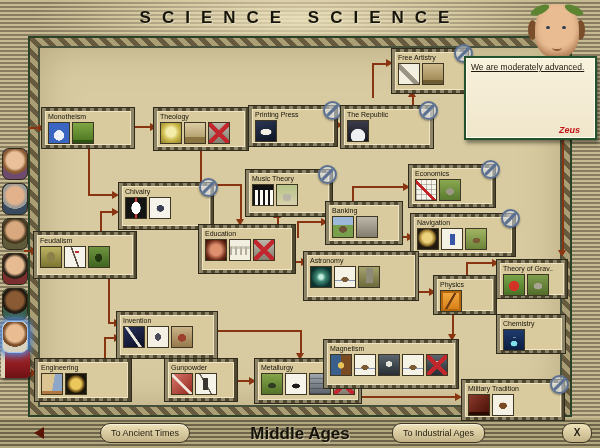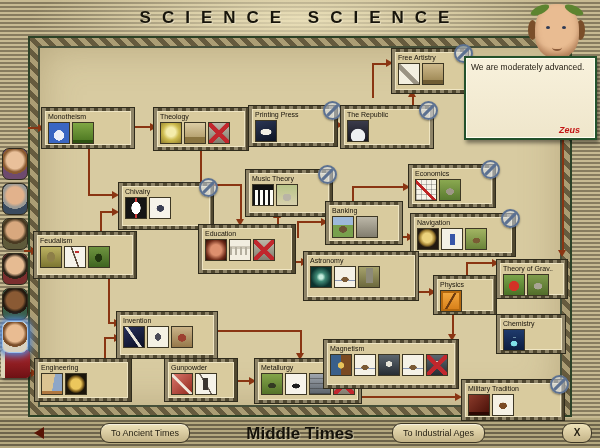--- a/index.html
+++ b/index.html
@@ -12,21 +12,21 @@
   .title{position:absolute;left:0;top:8px;width:600px;text-align:center;
     font-size:17px;font-weight:bold;letter-spacing:11px;color:#17140b;
     text-shadow:1px 1px 0 rgba(255,250,225,.5);}
   .band-bottom{position:absolute;left:0;bottom:0;width:600px;height:30px;
     background:repeating-linear-gradient(180deg,#b4a87f 0 2px,#6d644b 2px 4px);}
   .era-title{position:absolute;left:0;bottom:4px;width:600px;text-align:center;
     font-size:17px;font-weight:bold;color:#15120a;text-shadow:1px 1px 0 rgba(255,250,225,.45);}
   .era-btn{position:absolute;bottom:5px;height:18px;padding:0 10px;line-height:18px;
     background:linear-gradient(#efe3ba,#c3b387);border:1px solid #3f3826;border-radius:9px;
     font-size:9px;color:#241f12;box-shadow:inset 0 1px 0 #fff8;}
-  #btn-prev-era{left:100px;} #btn-next-era{left:392px;}
+  #btn-prev-era{left:100px;border-radius:10px;} #btn-next-era{left:392px;}
   .edge-arrow{position:absolute;bottom:9px;width:0;height:0;border:6px solid transparent;}
   .edge-arrow.l{left:34px;border-right:10px solid #5a1505;border-left:0;}
   .edge-arrow.r{right:12px;border-left:10px solid #5a1505;border-right:0;}
   #btn-close{position:absolute;right:8px;bottom:5px;width:28px;height:18px;line-height:18px;text-align:center;
     background:linear-gradient(#efe3ba,#c3b387);border:1px solid #3f3826;border-radius:9px;
     font-size:10px;font-weight:bold;color:#241f12;}
   
   #panel{position:absolute;left:30px;top:38px;width:540px;height:377px;box-sizing:border-box;
     border:8px solid #8c7f5d;
     border-image:repeating-linear-gradient(45deg,#ab9d74 0 5px,#665b3e 5px 10px) 8;
@@ -102,21 +102,21 @@
   .ic-cannonw{background:radial-gradient(ellipse 40% 26% at 50% 60%,#1c1c1c 0 46%,transparent 50%),#f6f3ea;}
   .ic-wall{background:repeating-linear-gradient(0deg,rgba(30,30,30,.35) 0 1px,transparent 1px 5px),linear-gradient(#a0a6ae,#5c636b);}
   .ic-compass{background:radial-gradient(circle at 50% 52%,#e8c35a 0 20%,transparent 24%),linear-gradient(90deg,#3a5f8a 0 50%,#7a4a22 50%);}
   .ic-shipd{background:radial-gradient(ellipse 36% 30% at 50% 45%,#e8e6da 0 44%,transparent 48%),linear-gradient(#5c666e,#272d33);}
   .ic-academy{background:linear-gradient(135deg,#8a3a2a,#470f07);box-shadow:inset 0 -3px 0 #2c0803;}
   .ic-cavalry{background:radial-gradient(ellipse 40% 34% at 50% 54%,#7a4a22 0 46%,transparent 50%),#f5f1e4;}
   
   #dialog{position:absolute;left:464px;top:56px;width:133px;height:84px;z-index:6;box-sizing:border-box;
     background:linear-gradient(#f8f1dc,#efe6cb);border:2px solid #23512b;
     box-shadow:2px 3px 4px rgba(0,0,0,.45), inset 0 0 0 1px #fffef2;}
-  #dialog .msg{margin:4px 5px;font-size:8.5px;color:#201a10;}
+  #dialog .msg{margin:4px 5px;font-size:8.5px;color:#201a10;text-decoration:underline;}
   #dialog .link{position:absolute;right:15px;bottom:3px;font-size:9px;font-style:italic;font-weight:bold;color:#c31414;}
   
   #advisor{position:absolute;right:0;top:0;width:88px;height:82px;z-index:5;}
   .adv-head{position:absolute;left:23px;top:4px;width:44px;height:54px;border-radius:46% 46% 42% 42%;
     background:radial-gradient(circle at 45% 38%,#e9bc92 0 55%,#c08a5e);box-shadow:inset 0 -4px 6px rgba(120,70,40,.4);}
   .adv-hair{position:absolute;top:20px;width:9px;height:20px;background:#7a4e2a;border-radius:50%;}
   .adv-hair.l{left:16px;} .adv-hair.r{left:64px;}
   .adv-laurel{position:absolute;top:6px;width:20px;height:8px;background:#5d8430;border-radius:50%;}
   .adv-laurel.l{left:18px;transform:rotate(-25deg);} .adv-laurel.r{left:52px;transform:rotate(25deg);}
   .adv-eye{position:absolute;top:26px;width:4px;height:3px;background:#2e3a55;border-radius:50%;}
@@ -405,21 +405,21 @@
     <div class="msg">We are moderately advanced.</div>
     <div class="link">Zeus</div>
   </div>
 
   <div id="ports"></div>
   <div id="book"></div>
 
   <div class="band-bottom"></div>
   <div class="edge-arrow l"></div>
   <div class="era-btn" id="btn-prev-era">To Ancient Times</div>
-  <div class="era-title">Middle Times</div>
+  <div class="era-title">Middle Ages</div>
   <div class="era-btn" id="btn-next-era">To Industrial Ages</div>
   <div class="edge-arrow r"></div>
   <div id="btn-close">X</div>
 
 <div class="port p1" style="top: 148px;"></div>
     <div class="port p2" style="top: 183px;"></div>
     <div class="port p3" style="top: 218px;"></div>
     <div class="port p4" style="top: 253px;"></div>
     <div class="port p5" style="top: 288px;"></div>
     <div class="port p6 sel" style="top: 321px;"></div>

